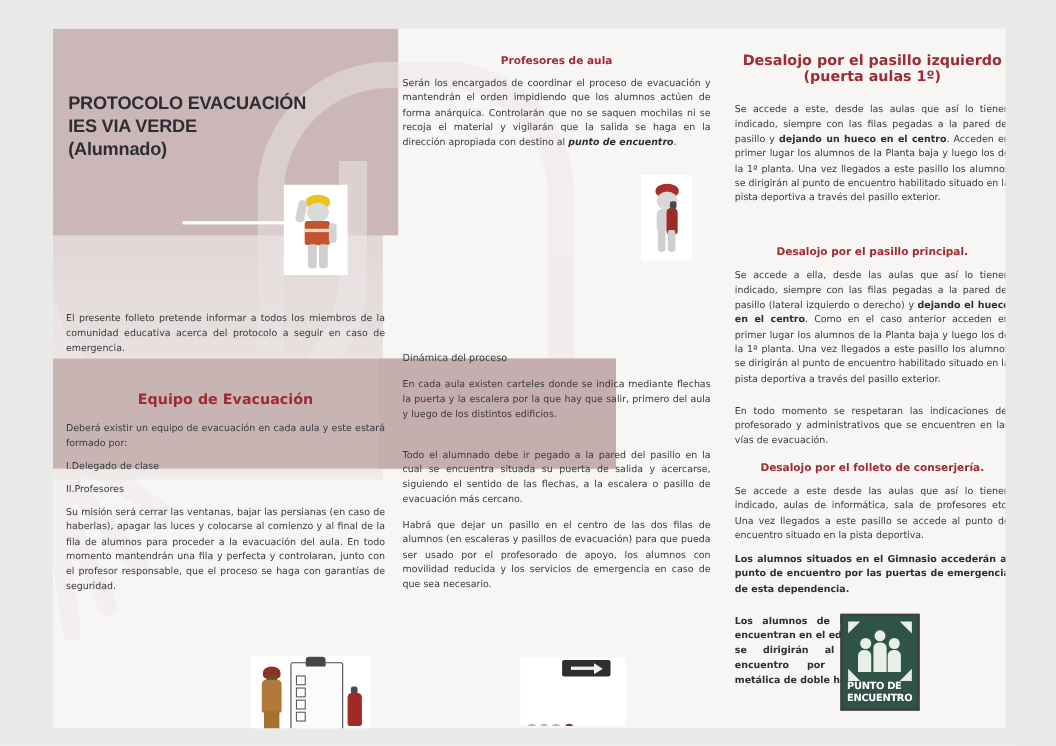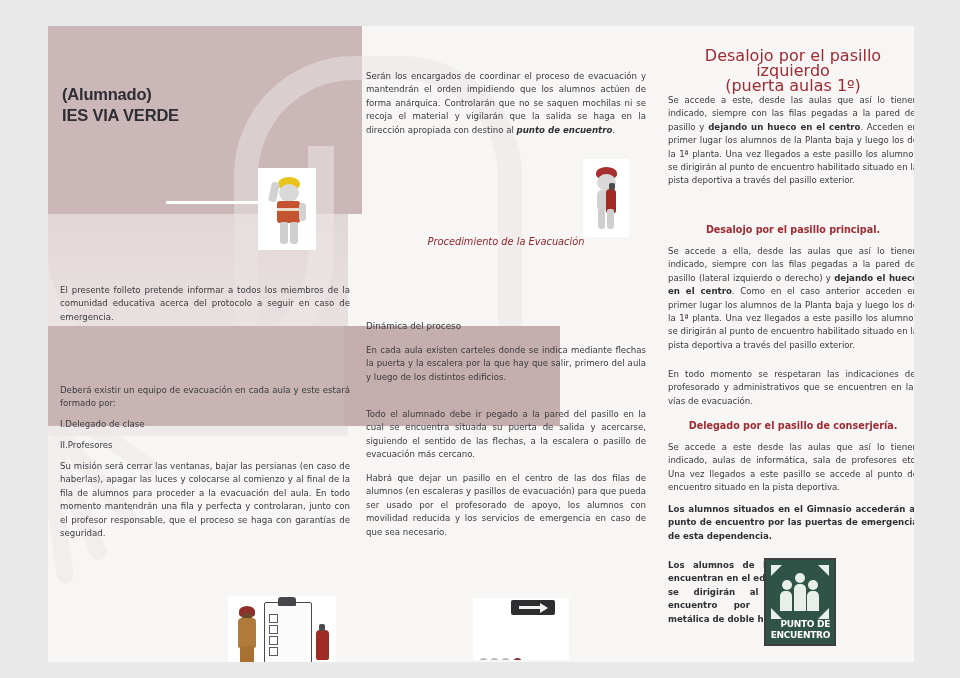--- a/index.html
+++ b/index.html
@@ -181,22 +181,22 @@
     font-family: "DejaVu Sans", sans-serif;
     font-size: 8.6px;
     line-height: 13.4px;
     color: #3a3a3f;
     text-align: justify;
     margin: 0 0 9px 0;
   }
 
   .heading-red {
     font-family: "DejaVu Sans", sans-serif;
-    font-size: 16px;
-    font-weight: normal;
+    font-size: 13px;
+    font-weight: bold;
     color: #9e2a32;
     text-align: center;
     margin: 0 0 9px 0;
     line-height: 15px;
   }
   .heading-red.small {
     font-size: 9.6px;
     font-weight: bold;
   }
   .heading-red.italic {
@@ -426,21 +426,21 @@
   }
   .mp-a-tl { left: 1px;  top: 1px;  border-width: 11px 11px 0 0; border-color: #e8efe9 transparent transparent transparent; }
   .mp-a-tr { right: 1px; top: 1px;  border-width: 0 11px 11px 0; border-color: transparent #e8efe9 transparent transparent; }
   .mp-a-bl { left: 1px;  bottom: 1px; border-width: 11px 0 0 11px; border-color: transparent transparent transparent #e8efe9; }
   .mp-a-br { right: 1px; bottom: 1px; border-width: 0 0 11px 11px; border-color: transparent transparent #e8efe9 transparent; }
   .mp-label {
     position: absolute;
     left: 4px;
     right: 4px;
     bottom: 4px;
-    text-align: right;
+    text-align: left;
     font-family: "DejaVu Sans", sans-serif;
     font-weight: bold;
     font-size: 9px;
     line-height: 10.5px;
     color: #ffffff;
     letter-spacing: -0.3px;
   }
 </style>
 </head>
 <body>
@@ -460,22 +460,23 @@
           <i></i>
           <i></i>
           <i></i>
       </div>
       <div class="bg-mid-band"></div>
       <div class="bg-mid-band-2"></div>
       <div class="title-arrow"></div>
     </div>
 
     <div class="title">
+      <div>PROTOCOLO EVACUACIÓN</div>
+      <div>IES VIA VERDE</div>
       <div>(Alumnado)</div>
-      <div>IES VIA VERDE</div>
     </div>
 
     <div class="clip fig-worker">
       <div class="mannequin">
         <div class="helmet-y" style="left:20px; top:9px; width:22px; height:13px;"></div>
         <div class="m-head" style="left:21px; top:16px; width:20px; height:18px;"></div>
         <div class="m-arm" style="left:12px; top:14px; width:8px; height:20px; transform:rotate(12deg);"></div>
         <div class="vest" style="left:19px; top:33px; width:23px; height:22px;"></div>
         <div class="vest-stripe" style="left:19px; top:40px; width:23px; height:3px;"></div>
         <div class="m-arm" style="left:41px; top:35px; width:7px; height:18px;"></div>
@@ -494,36 +495,37 @@
         <div class="m-leg" style="left:24px; top:50px; width:7px; height:20px;"></div>
       </div>
     </div>
 
     <div class="cols">
 
       <div class="col col-left">
 
         <p class="body-text pos" style="left:0; top:258px; width:290px;">El presente folleto pretende informar a todos los miembros de la comunidad educativa acerca del protocolo a seguir en caso de emergencia.</p>
 
+        <h2 class="heading-red pos" style="left:0; top:330px; width:290px;">Equipo de Evacuación</h2>
 
         <p class="body-text pos" style="left:0; top:392px; width:290px;">I.Delegado de clase</p>
 
         <p class="body-text pos" style="left:0; top:358px; width:290px;">Deberá existir un equipo de evacuación en cada aula y este estará formado por:</p>
 
         <p class="body-text pos" style="left:0; top:413px; width:290px;">II.Profesores</p>
 
         <p class="body-text pos" style="left:0; top:434px; width:290px;">Su misión será cerrar las ventanas, bajar las persianas (en caso de haberlas), apagar las luces  y colocarse al comienzo y al final de la fila de alumnos para proceder a la evacuación del aula. En todo momento mantendrán una fila y perfecta y controlaran, junto con el profesor responsable, que el proceso se haga con garantías de seguridad.</p>
       </div>
 
       <div class="col col-mid">
 
+        <h2 class="heading-red small pos" style="left:0; top:22px; width:280px;">Profesores de aula</h2>
 
         <p class="body-text pos" style="left:0; top:44px; width:280px;"><span>Serán los encargados de coordinar el proceso de evacuación y mantendrán el orden impidiendo que los alumnos actúen de forma anárquica. Controlarán que no se saquen mochilas ni se recoja el material y vigilarán que la salida se haga en la dirección apropiada con destino al </span><i class="emi">punto de encuentro</i><span>.</span></p>
 
-        <h2 class="heading-red italic pos" style="left:0; top:208px; width:280px;">Procedimiento de la Evacuación</h2>
 
 
         <p class="heading-plain pos" style="left:0; top:295px; width:280px;">Dinámica del proceso</p>
 
         <p class="body-text pos" style="left:0; top:318px; width:280px;">En cada aula existen carteles  donde se indica mediante flechas la puerta y la escalera por la que hay que salir, primero del aula y luego de los distintos edificios.</p>
 
         <p class="body-text pos" style="left:0; top:382px; width:280px;">Todo el alumnado debe ir pegado a la pared del pasillo en la cual se encuentra situada su puerta de salida y acercarse, siguiendo el sentido de las flechas, a la escalera  o pasillo de evacuación más cercano.</p>
 
         <p class="body-text pos" style="left:0; top:446px; width:280px;">Habrá que dejar un pasillo en el centro de las dos filas de alumnos (en escaleras y pasillos de evacuación) para que pueda ser usado por el profesorado de apoyo, los alumnos con movilidad reducida  y los servicios de emergencia en caso de que sea necesario.</p>
       </div>
@@ -533,21 +535,21 @@
         <h2 class="heading-red pos" style="left:0; top:22px; width:250px;"><span>Desalojo por el pasillo izquierdo</span><br><span>(puerta aulas 1º)</span></h2>
 
         <p class="body-text pos" style="left:0; top:68px; width:250px;"><span>Se accede a este, desde las aulas que así lo tienen indicado, siempre con las filas pegadas a la pared del pasillo y </span><b class="em">dejando un hueco en el centro</b><span>. Acceden  en primer lugar los alumnos de la Planta baja y luego los de la 1ª planta. Una vez llegados a este pasillo los alumnos se dirigirán al punto de encuentro habilitado situado en la pista deportiva a través del pasillo exterior.</span></p>
 
         <h2 class="heading-red small pos" style="left:0; top:196px; width:250px;">Desalojo por el pasillo principal.</h2>
 
         <p class="body-text pos" style="left:0; top:219px; width:250px;"><span>Se accede a ella, desde las aulas que así lo tienen indicado, siempre con las filas pegadas a la pared del pasillo (lateral izquierdo o derecho)  y </span><b class="em">dejando el hueco en el centro</b><span>. Como en el caso anterior acceden  en primer lugar los alumnos de la Planta baja y luego los de la 1ª planta. Una vez llegados a este pasillo los alumnos se dirigirán al punto de encuentro habilitado situado en la pista deportiva a través del pasillo exterior.</span></p>
 
         <p class="body-text pos" style="left:0; top:342px; width:250px;">En todo momento se respetaran las indicaciones del profesorado y administrativos que se encuentren en las vías de evacuación.</p>
 
-        <h2 class="heading-red small pos" style="left:0; top:392px; width:250px;">Delegado por el pasillo de conserjería.</h2>
+        <h2 class="heading-red small pos" style="left:0; top:392px; width:250px;">Desalojo por el folleto de conserjería.</h2>
 
         <p class="body-text pos" style="left:0; top:415px; width:250px;">Se accede a este desde las aulas que así lo tienen indicado, aulas de informática, sala de profesores etc. Una vez llegados a este pasillo se accede al punto de encuentro situado en la pista deportiva.</p>
 
         <p class="body-text pos" style="left:0; top:477px; width:250px; font-weight:bold; color:#2f2f34;">Los alumnos situados en el Gimnasio accederán al punto de encuentro por las puertas de emergencia de esta dependencia.</p>
 
         <p class="body-text pos" style="left:0; top:533px; width:160px; font-weight:bold; color:#2f2f34;">Los alumnos de FPB que se encuentran en el edificio auxiliar se dirigirán al punto de encuentro por la cancela metálica de doble hoja.</p>
       </div>
     </div>
 
     <div class="clip fig-clip-scene">

